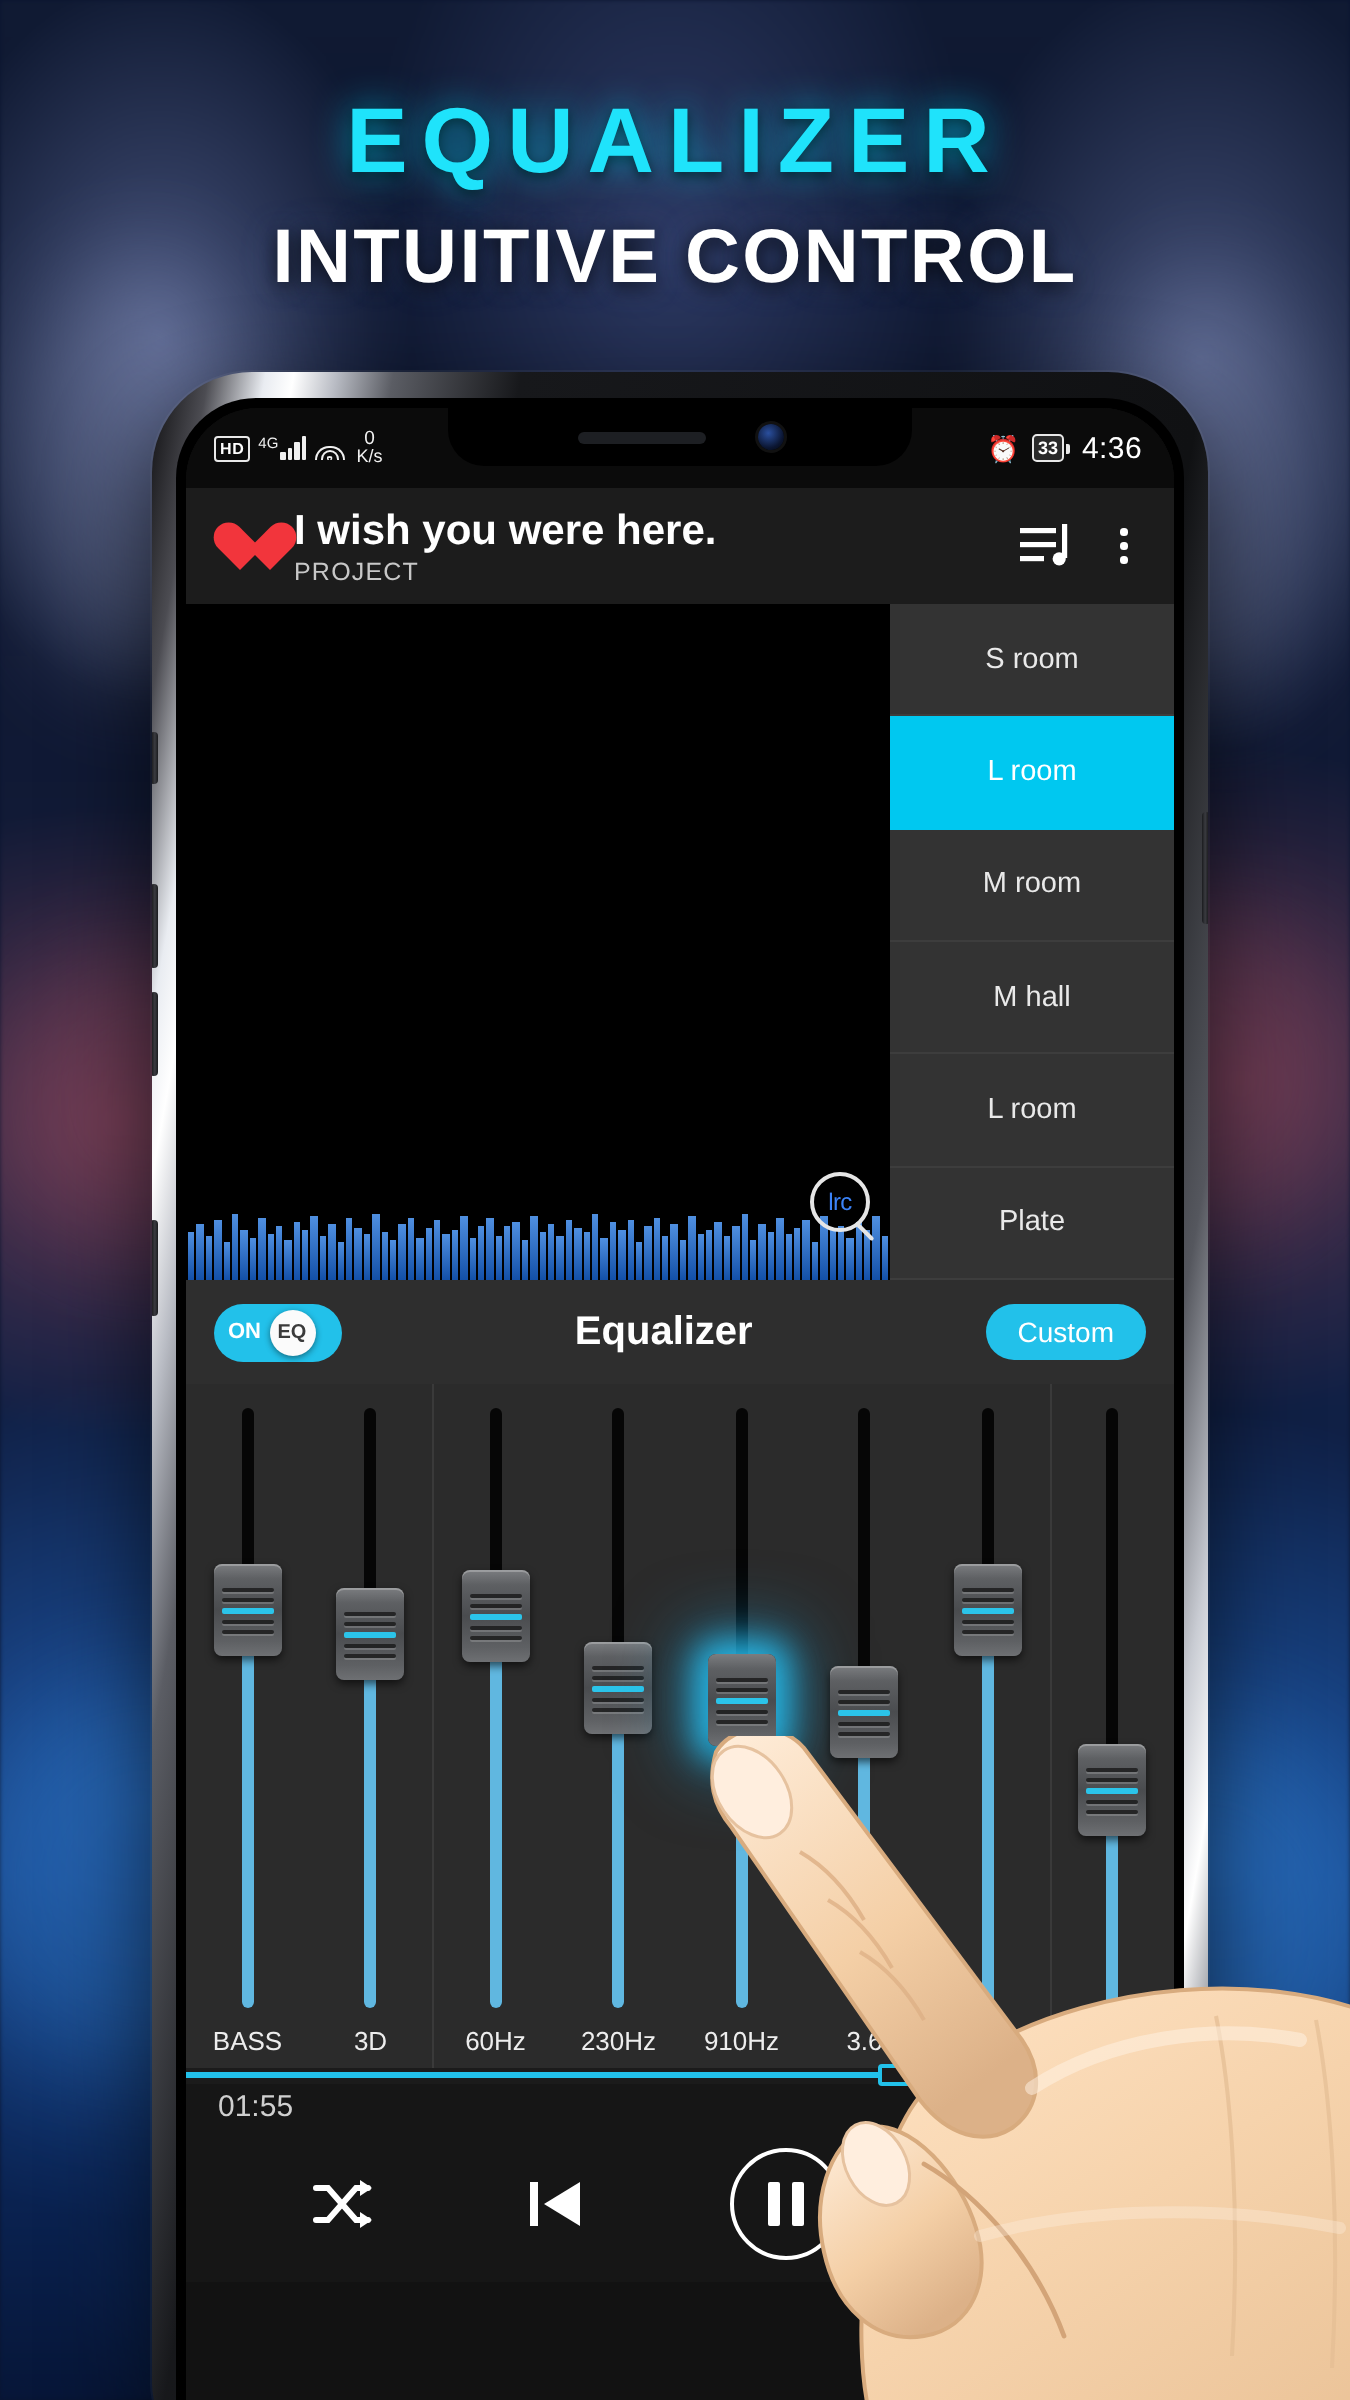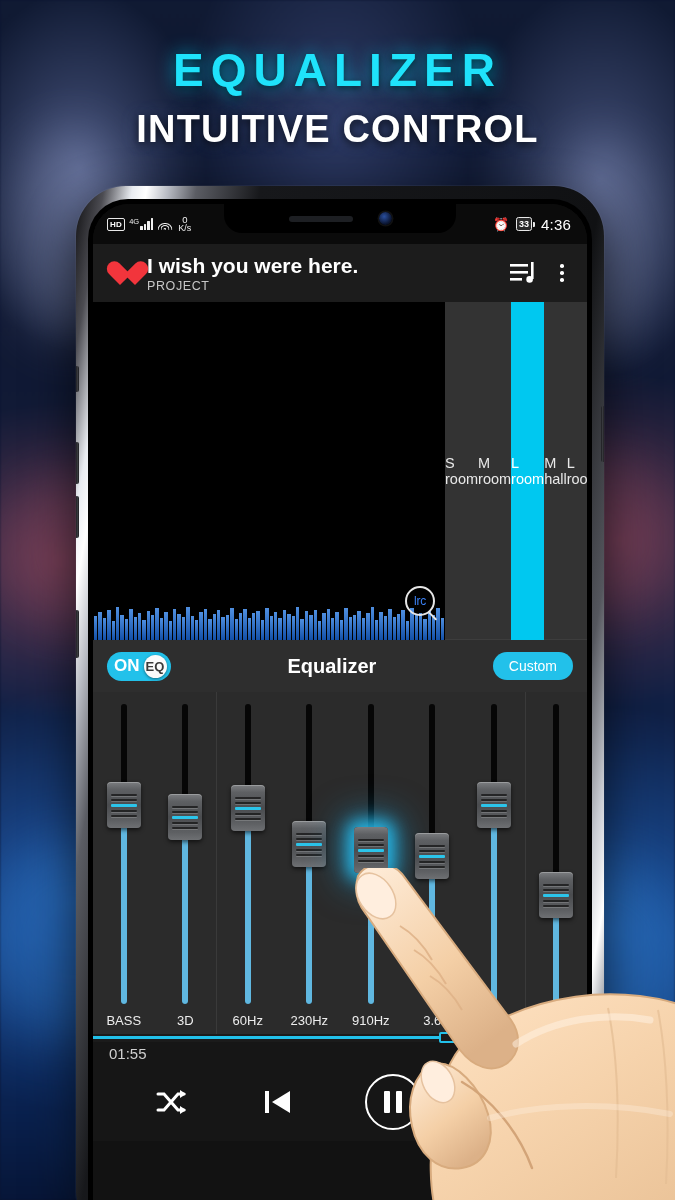--- a/index.html
+++ b/index.html
@@ -253,43 +253,43 @@
     width: 30px; height: 30px; border-radius: 50%;
     border: 2px solid #e6e6e6; color: #3b82f6;
     display: flex; align-items: center; justify-content: center;
     font-size: 12px; letter-spacing: -.3px;
   }
   .lrc::after {
     content: ""; position: absolute; right: -5px; bottom: -3px;
     width: 11px; height: 2.4px; background: #e6e6e6; border-radius: 2px;
     transform: rotate(45deg);
   }
-  .reverb-col { width: 142px; background: #333333; display: flex; flex-direction: row; }
+  .reverb-col { width: 142px; background: #333333; display: flex; flex-direction: column; }
   .rv-item {
     flex: 1; display: flex; align-items: center; justify-content: center;
     color: #e9e9e9; font-size: 14.5px;
     border-bottom: 1px solid #3d3d3d;
   }
   .rv-item.sel { background: #00c8f0; color: #fff; border-bottom-color: #00c8f0; }
 
   
   .eq-bar {
     height: 52px; background: #2e2e2e;
     display: flex; align-items: center; padding: 0 14px;
   }
   .toggle {
     width: 64px; height: 29px; border-radius: 15px;
     background: #22c1ea; display: flex; align-items: center;
     padding: 0 4px; gap: 4px; position: relative; flex: none;
   }
-  .toggle .lbl { color: #fff; font-size: 17px; font-weight: 700; margin-left: 3px; }
+  .toggle .lbl { color: #fff; font-size: 11px; font-weight: 700; margin-left: 3px; }
   .toggle .knob {
     width: 23px; height: 23px; border-radius: 50%;
     background: #fbfbfb; color: #3b3b3b;
-    font-size: 13px; font-weight: 700;
+    font-size: 10px; font-weight: 700;
     display: flex; align-items: center; justify-content: center;
     box-shadow: 0 1px 3px rgba(0,0,0,.45);
   }
   .eq-title { flex: 1; text-align: center; color: #fff; font-size: 20px; font-weight: 700; }
   .preset-btn {
     flex: none; background: #22c1ea; color: #fff;
     font-size: 14px; border-radius: 16px; padding: 6px 16px;
     border: none;
   }
 
@@ -532,25 +532,25 @@
                 <i style="height: 32.4px;"></i>
                 <i style="height: 21.9px;"></i>
               </div>
             <div class="lrc">lrc</div>
           </div>
 
           <div class="reverb-col" id="reverb-list">
               <div class="rv-item">
                 <span>S room</span>
               </div>
+              <div class="rv-item sel">
+                <span>L room</span>
+              </div>
               <div class="rv-item">
                 <span>M room</span>
-              </div>
-              <div class="rv-item sel">
-                <span>L room</span>
               </div>
               <div class="rv-item">
                 <span>M hall</span>
               </div>
               <div class="rv-item">
                 <span>L room</span>
               </div>
               <div class="rv-item">
                 <span>Plate</span>
               </div>

